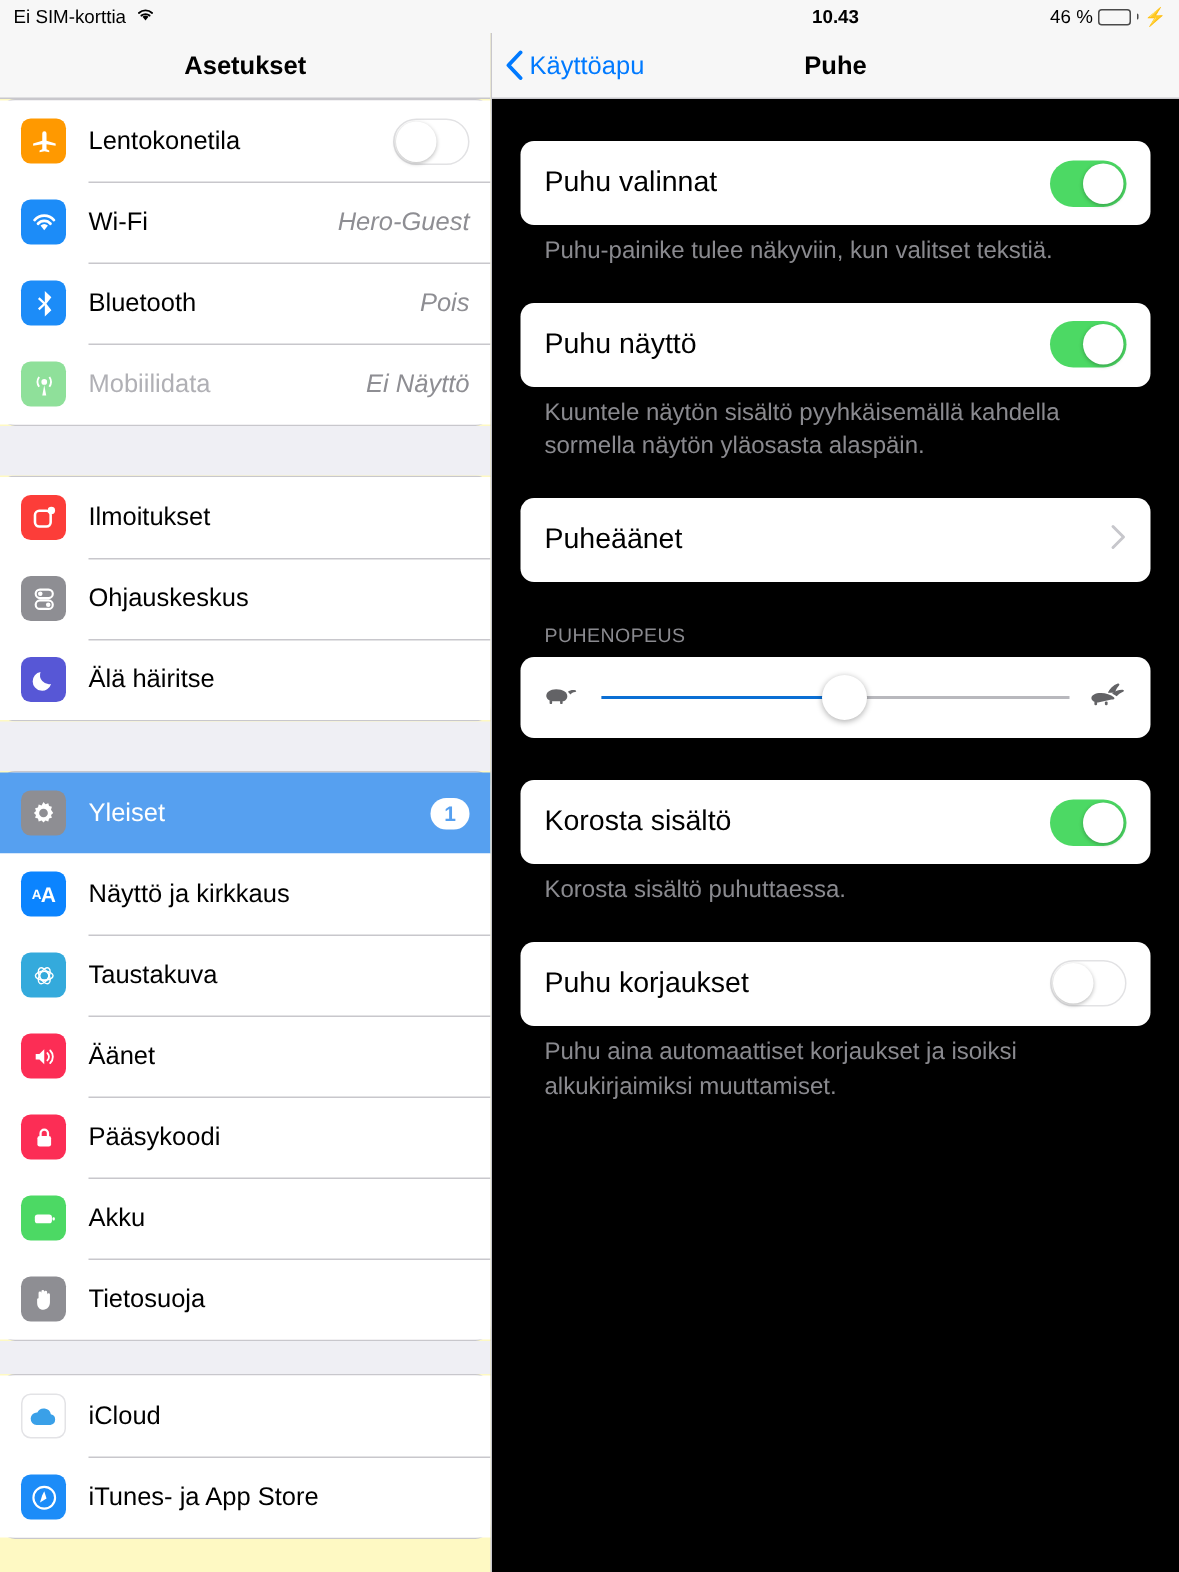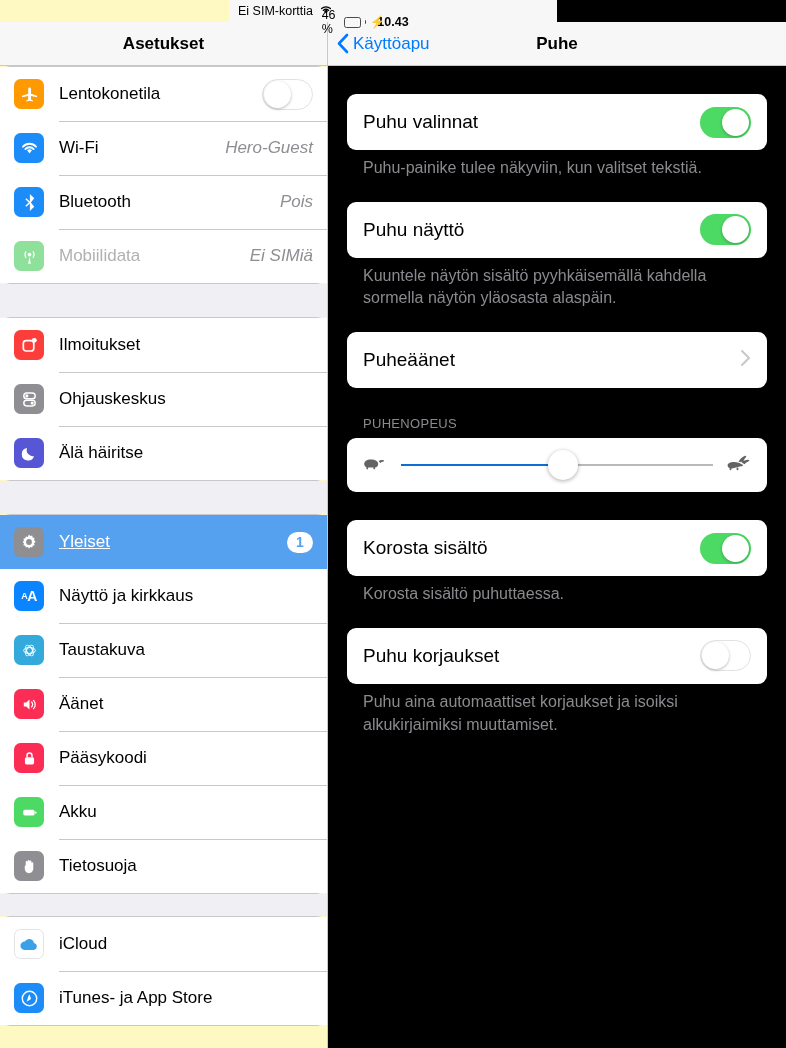--- a/index.html
+++ b/index.html
@@ -6,21 +6,21 @@
   html, body {
     width:786px; height:1048px;
     font-family:"Liberation Sans", sans-serif;
     background:#efeff4; overflow:hidden;
   }
   .screen { position:relative; width:786px; height:1048px; display:flex; }
 
   
   .statusbar {
     position:absolute; top:0; left:0; width:786px; height:22px;
-    display:flex; align-items:center; font-size:12.5px; color:#000; z-index:40;flex-direction:column;
+    display:flex; align-items:center; font-size:12.5px; color:#000; z-index:40;
   }
   .sb-left { width:328px; display:flex; align-items:center; gap:6px; padding-left:9px; background:#f7f7f7; height:22px; }
   .sb-right { flex:1; display:flex; align-items:center; height:22px; background:#f7f7f7; position:relative; }
   .sb-time { position:absolute; left:50%; transform:translateX(-50%); font-weight:bold; font-size:12.5px; }
   .sb-batt { position:absolute; right:8px; display:flex; align-items:center; gap:3px; font-size:12.5px; }
   .batt-shell { width:22px; height:11px; border:1px solid #4a4a4a; border-radius:2.5px; padding:1px; position:relative; }
   .batt-fill { height:100%; background:#4cd964; border-radius:1px; }
   .batt-nub { width:1.5px; height:4px; background:#4a4a4a; border-radius:0 1px 1px 0; margin-left:1px; }
   .bolt { font-size:12px; margin-left:1px; }
 
@@ -46,21 +46,21 @@
     content:""; position:absolute; left:59px; right:0; top:0; height:1px; background:#c8c7cc;
   }
   .row.selected { background:#56a0f0; }
   .row.selected + .row::before { background:transparent; }
   .icon-sq {
     width:30px; height:30px; border-radius:6.5px; flex:0 0 30px;
     display:flex; align-items:center; justify-content:center; color:#fff;
     margin-right:15px; position:relative;
   }
   .row-label { font-size:17px; color:#000; flex:1; white-space:nowrap; }
-  .row.selected .row-label { color:#fff;text-decoration:underline; }
+  .row.selected .row-label { color:#fff; }
   .row.dimmed .row-label { color:#b0b0b5; }
   .row-value { font-size:17px; color:#8e8e93;font-style:italic; }
   .badge {
     min-width:26px; height:21px; border-radius:11px; background:#fff;
     color:#56a0f0; font-size:14px; font-weight:bold;
     display:flex; align-items:center; justify-content:center; padding:0 7px;
   }
 
   
   .detail { flex:1; height:1048px; background:#000000; padding-top:22px; position:relative; }
@@ -174,21 +174,21 @@
       <div class="row dimmed">
         <span class="icon-sq" style="background:#8fe09a">
           <svg width="19" height="19" viewBox="0 0 20 20">
             <circle cx="10" cy="8" r="2" fill="#fff"></circle>
             <path d="M10 10.2 8.6 17.5h2.8z" fill="#fff"></path>
             <path d="M6.4 4.6 A6 6 0 0 0 6.4 11.4" stroke="#fff" stroke-width="1.3" fill="none"></path>
             <path d="M13.6 4.6 A6 6 0 0 1 13.6 11.4" stroke="#fff" stroke-width="1.3" fill="none"></path>
           </svg>
         </span>
         <span class="row-label">Mobiilidata</span>
-        <span class="row-value">Ei SIMiä</span>
+        <span class="row-value">Ei Näyttö</span>
       </div>
     </div>
 
     <div class="gap"></div>
 
     <div class="group">
       <div class="row">
         <span class="icon-sq" style="background:#fc3d39">
           <svg width="19" height="19" viewBox="0 0 20 20">
             <rect x="3.5" y="4.8" width="11" height="11" rx="3" stroke="#fff" stroke-width="1.8" fill="none"></rect>

